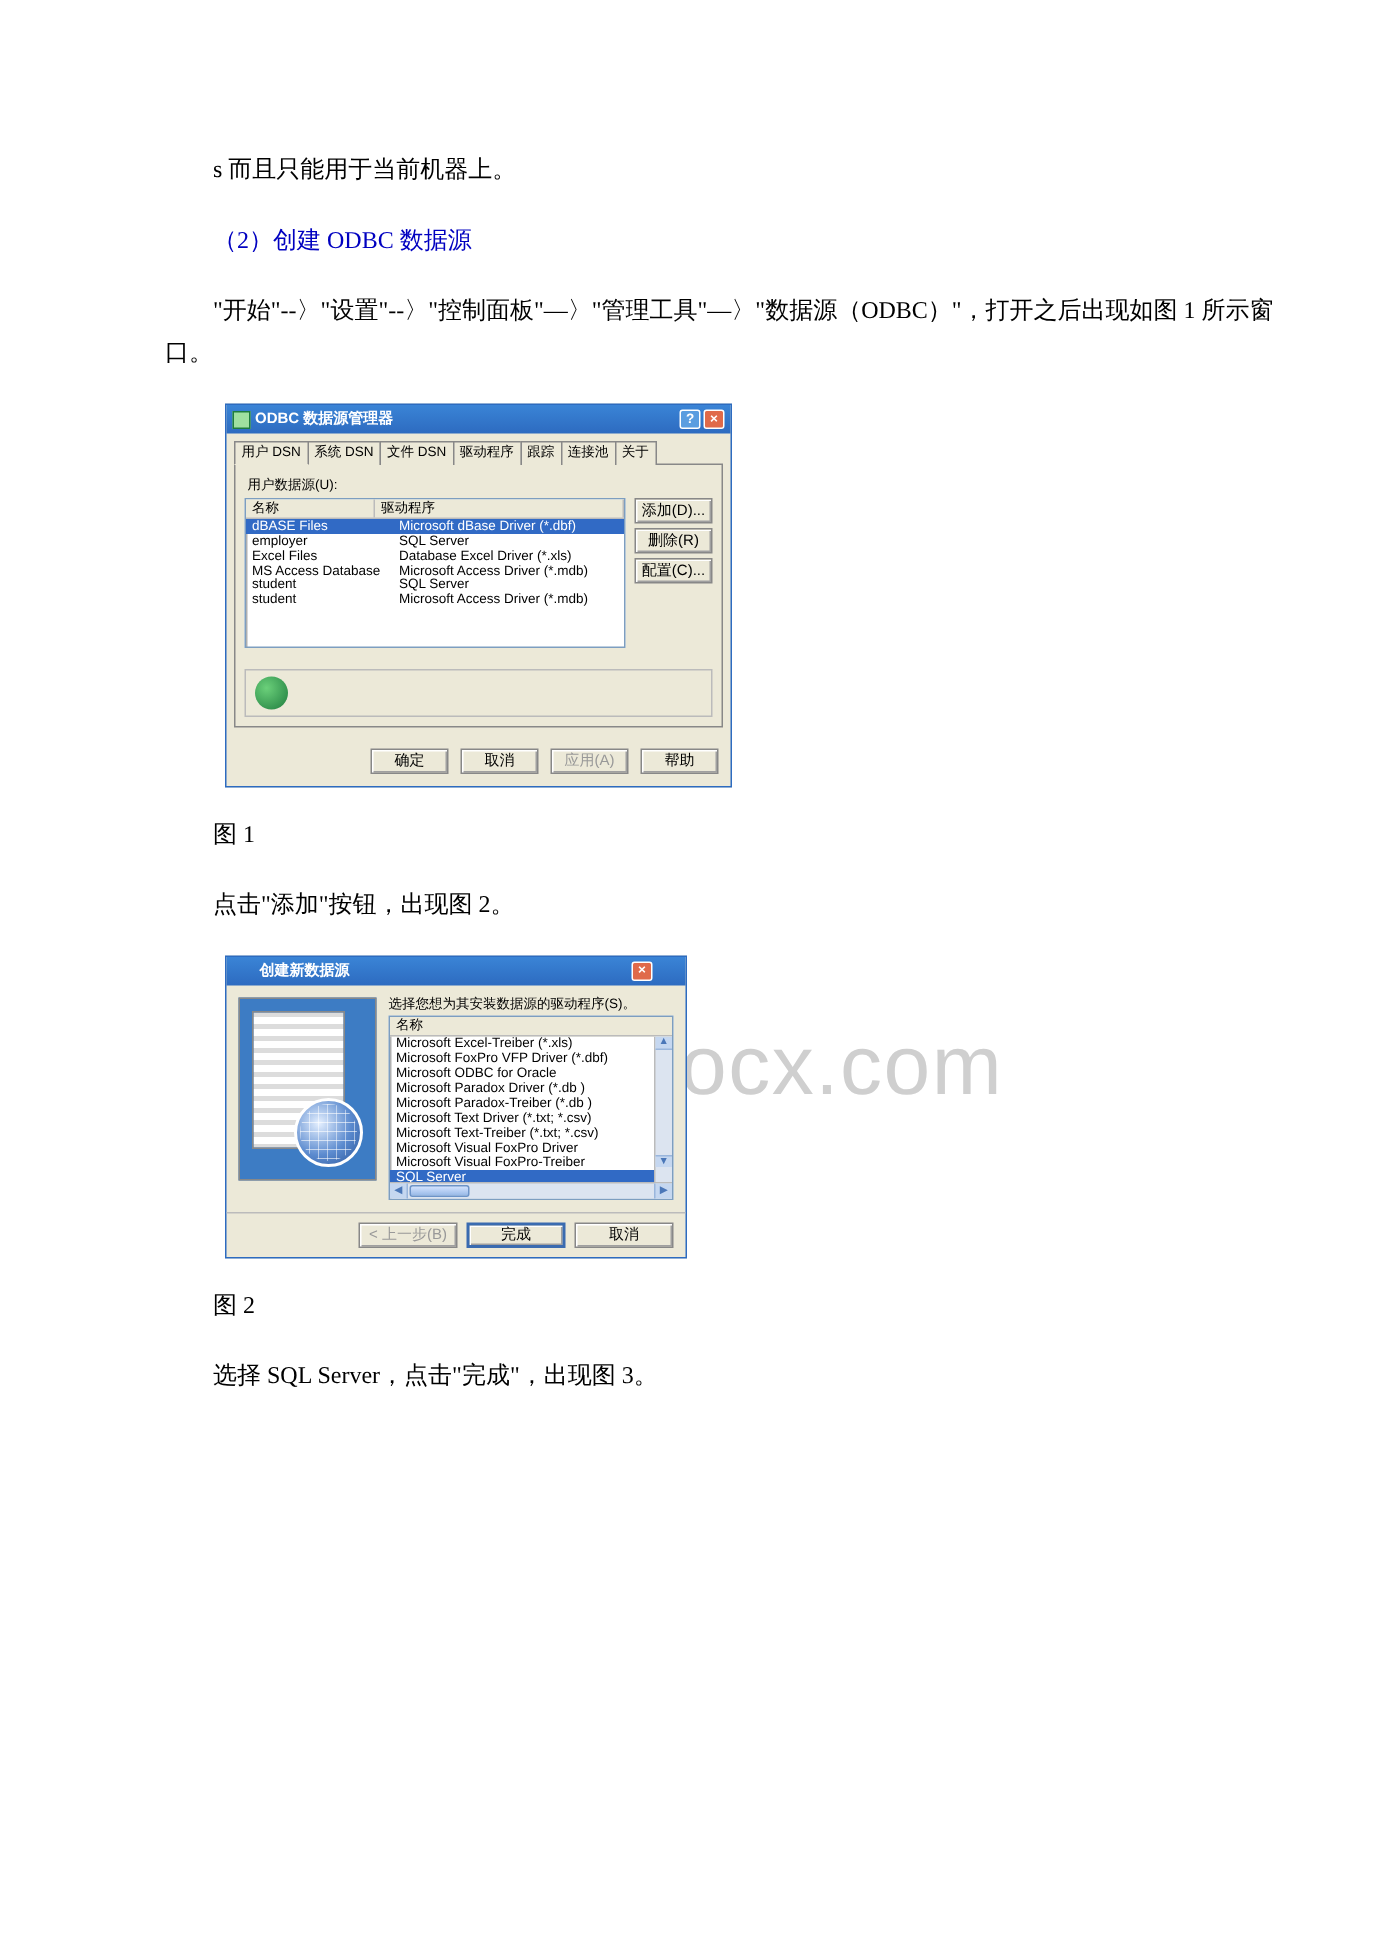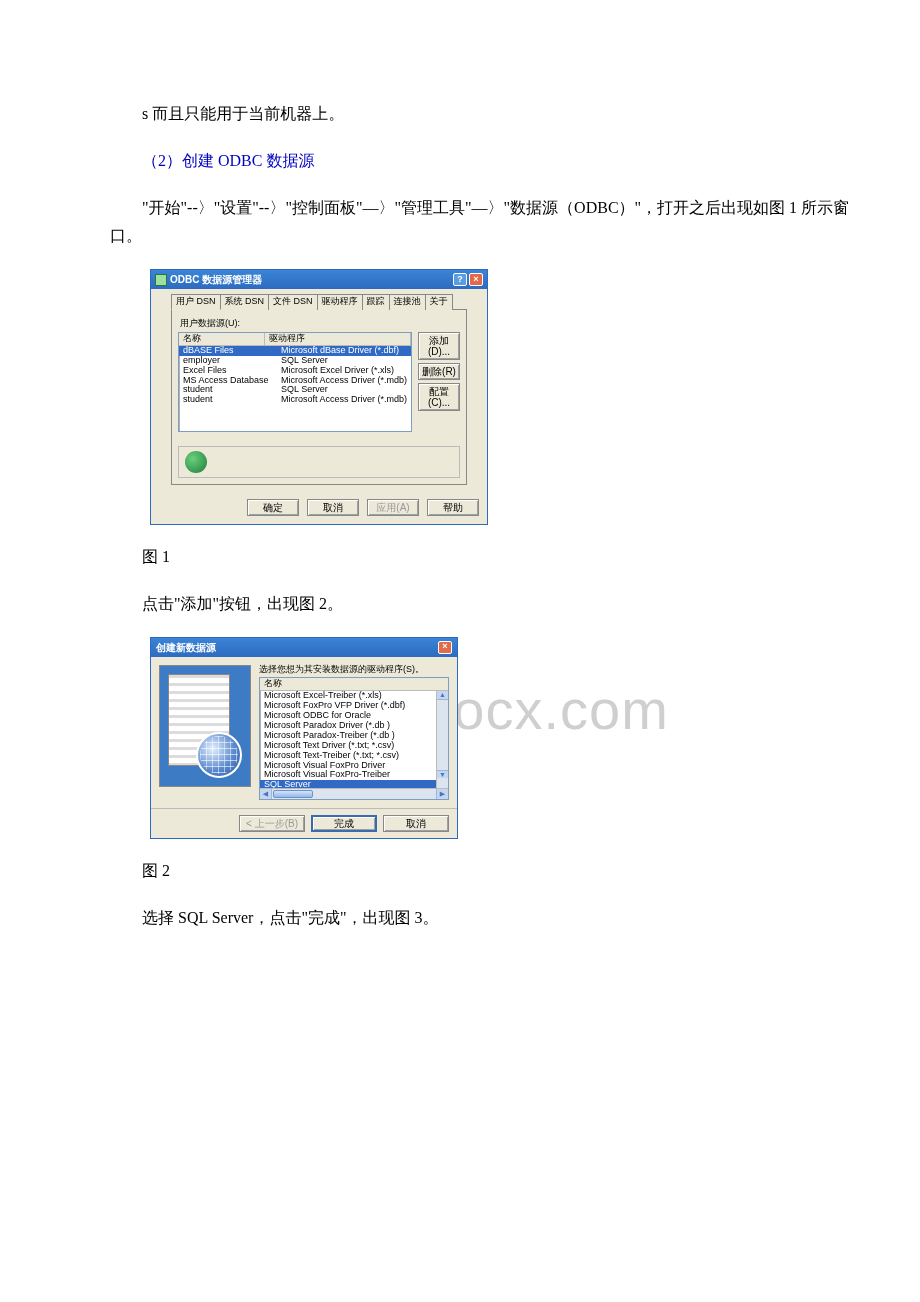--- a/index.html
+++ b/index.html
@@ -50,21 +50,21 @@
     .title-btns span {
       width: 14px; height: 13px;
       display: inline-flex; align-items: center; justify-content: center;
       border: 1px solid #fff;
       border-radius: 2px;
       font-size: 9px; font-weight: bold; color: #fff;
       background: #5a9de0;
     }
     .title-btns .close { background: #e06a4a; }
 
-    .dlg1-body { padding: 5px 20px 8px; }
+    .dlg1-body { padding: 5px 5px 8px; }
     .tabs { display: flex; margin-bottom: 0; }
     .tab {
       padding: 2px 4px;
       border: 1px solid #888;
       border-bottom: none;
       background: #ece9d8;
       margin-right: -1px;
       font-size: 9px;
     }
     .tab.active { background: #ece9d8; border-bottom: 1px solid #ece9d8; position: relative; z-index: 2; }
@@ -147,21 +147,21 @@
       border: 1px solid #2d6bc0;
       font-family: "SimSun", sans-serif;
       font-size: 9px;
       line-height: 1.1;
       background: #ece9d8;
     }
     .dlg2-titlebar {
       background: linear-gradient(to bottom, #3a84d6, #2d6bc0);
       color: #fff;
       font-weight: bold;
-      padding: 3px 5px;
+      padding: 3px 22px;
       display: flex; align-items: center; justify-content: space-between;
       font-size: 10px;
     }
     .dlg2-body { padding: 8px; display: flex; gap: 8px; }
     .wizard-graphic {
       width: 92px; height: 122px;
       background: #3d7cc4;
       border: 1px solid #888;
       position: relative;
       overflow: hidden;
@@ -312,21 +312,21 @@
           <div class="listrow sel">
             <div class="lr-name">dBASE Files</div>
             <div class="lr-drv">Microsoft dBase Driver (*.dbf)</div>
           </div>
           <div class="listrow">
             <div class="lr-name">employer</div>
             <div class="lr-drv">SQL Server</div>
           </div>
           <div class="listrow">
             <div class="lr-name">Excel Files</div>
-            <div class="lr-drv">Microsoft Excel Driver (*.xls)</div>
+            <div class="lr-drv">Database Excel Driver (*.xls)</div>
           </div>
           <div class="listrow">
             <div class="lr-name">MS Access Database</div>
             <div class="lr-drv">Microsoft Access Driver (*.mdb)</div>
           </div>
           <div class="listrow">
             <div class="lr-name">student</div>
             <div class="lr-drv">SQL Server</div>
           </div>
           <div class="listrow">

